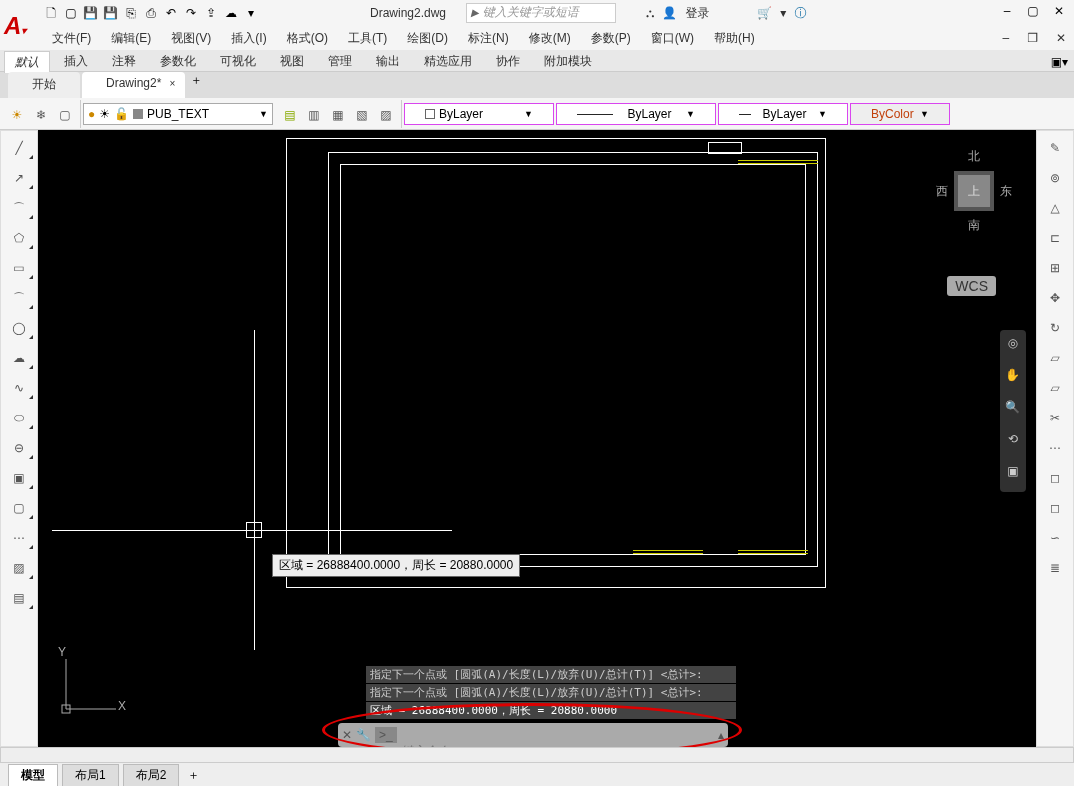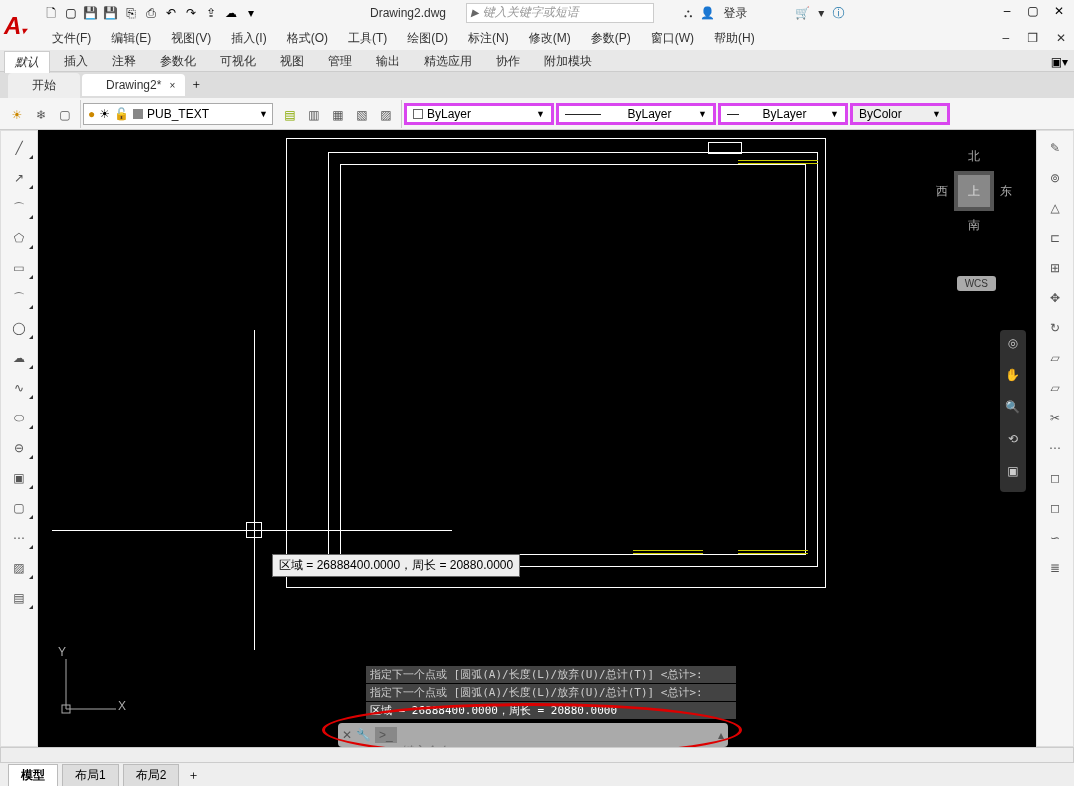--- a/index.html
+++ b/index.html
@@ -1,59 +1,59 @@
 <!DOCTYPE html>
 <html><head>
 <meta charset="utf-8">
 <style>
 * { margin: 0; padding: 0; box-sizing: border-box; font-family: "Microsoft YaHei", Arial, sans-serif; font-size: 12px; }
 body { width: 1074px; height: 786px; background: #f0f0f0; overflow: hidden; }
 .title-bar { height: 26px; background: #f5f5f5; display: flex; align-items: center; padding: 0 4px; }
 .title-bar .qat { display: flex; gap: 2px; align-items: center; }
 .title-bar .qat .btn { width: 18px; height: 18px; text-align: center; line-height: 18px; cursor: pointer; }
 .title-bar .filename { margin-left: 110px; color: #333; }
-.title-bar .search { margin-left: 20px; width: 188px; height: 20px; border: 1px solid #ccc; background: #fff; padding: 0 4px; font-style: italic; color: #999; }
+.title-bar .search { margin-left: 20px; width: 150px; height: 20px; border: 1px solid #ccc; background: #fff; padding: 0 4px; font-style: italic; color: #999; }
 .title-bar .search::before { content: '▶'; font-size: 10px; color: #666; margin-right: 4px; }
 .title-bar .right { margin-left: 30px; display: flex; align-items: center; gap: 8px; color: #333; }
 .title-bar .win-controls { margin-left: auto; display: flex; gap: 4px; }
 .title-bar .win-controls .wc { width: 22px; height: 18px; text-align: center; cursor: pointer; }
 .logo { width: 34px; height: 34px; position: absolute; left: 4px; top: 12px; color: #c00; font-weight: bold; font-size: 24px; font-style: italic; z-index: 10; }
 .menu-bar { height: 24px; padding-left: 44px; display: flex; align-items: center; gap: 4px; background: #f5f5f5; }
 .menu-bar .mi { padding: 2px 8px; cursor: pointer; color: #333; }
 .ribbon-tabs { height: 22px; padding-top: 2px; display: flex; align-items: center; gap: 4px; padding-left: 4px; background: #e8e8e8; border-bottom: 1px solid #ccc; }
 .ribbon-tabs .rt { padding: 2px 10px; cursor: pointer; color: #333; }
 .ribbon-tabs .rt.active { background: #fff; border: 1px solid #ccc; border-bottom: none; font-style: italic; }
-.doc-tabs { height: 26px; display: flex; align-items: center; padding-left: 8px; background: #ddd; gap: 2px; }
+.doc-tabs { height: 26px; display: flex; padding-left: 8px; background: #ddd; gap: 2px; }
 .doc-tabs .dt { padding: 4px 24px; cursor: pointer; color: #333; background: #eee; border-radius: 4px 4px 0 0; position: relative; }
 .doc-tabs .dt.active { background: #fff; }
 .doc-tabs .dt .close { position: absolute; right: 10px; top: 6px; font-size: 10px; }
 .doc-tabs .plus { width: 18px; height: 18px; text-align: center; cursor: pointer; }
 .prop-row { height: 32px; display: flex; align-items: center; background: #f5f5f5; padding: 0 2px; gap: 2px; border-bottom: 1px solid #ccc; }
 .prop-row .icon-group { display: flex; gap: 2px; padding: 0 4px; border-right: 1px solid #ccc; height: 28px; align-items: center; }
 .prop-row .ic { width: 22px; height: 22px; text-align: center; line-height: 22px; cursor: pointer; color: #555; border: 1px solid transparent; }
 .layer-dd { flex: 0 0 190px; height: 22px; border: 1px solid #aaa; background: #fff; display: flex; align-items: center; padding: 0 4px; cursor: pointer; gap: 4px; }
 .layer-dd .sw { width: 10px; height: 10px; background: #888; }
 .layer-dd .dd-arrow { margin-left: auto; font-size: 9px; }
-.dd-generic { height: 22px; border: 3px solid #d946ef; background: #fff; display: flex; align-items: center; padding: 0 6px; cursor: pointer; }
+.dd-generic { height: 22px; border: 1px solid #d946ef; background: #fff; display: flex; align-items: center; padding: 0 20px; cursor: pointer; }
 .dd-generic .dd-arrow { margin-left: auto; font-size: 9px; }
 .main { display: flex; height: 617px; position: relative; }
 .tool-left, .tool-right { width: 38px; background: #f5f5f5; display: flex; flex-direction: column; gap: 4px; padding: 4px 2px; border: 1px solid #ddd; overflow: hidden; }
 .tool { height: 26px; display: flex; align-items: center; justify-content: center; cursor: pointer; color: #555; position: relative; }
 .tool .tr { position: absolute; right: 2px; bottom: 2px; width: 0; height: 0; border-left: 4px solid transparent; border-bottom: 4px solid #333; }
 .canvas-area { flex: 1; position: relative; background: #000; overflow: hidden; }
 .canvas-rect { position: absolute; border: 1px solid #fff; }
 .cursor-cross .h { position: absolute; left: 14px; top: 400px; width: 400px; height: 1px; background: #fff; }
 .cursor-cross .v { position: absolute; left: 216px; top: 200px; width: 1px; height: 320px; background: #fff; }
 .cursor-cross .box { position: absolute; left: 208px; top: 392px; width: 16px; height: 16px; border: 1px solid #fff; }
 .tooltip { position: absolute; left: 234px; top: 424px; padding: 2px 6px; background: #eee; color: #000; border: 1px solid #666; white-space: nowrap; }
 .ucs { position: absolute; left: 18px; bottom: 28px; color: #aaa; font-size: 12px; }
 .viewcube { position: absolute; right: 22px; top: 16px; text-align: center; }
 .vc-face { width: 40px; height: 40px; background: #888; display: flex; align-items: center; justify-content: center; color: #ddd; border: 4px solid #555; margin: 4px auto; cursor: pointer; }
 .vc-dir { color: #aaa; cursor: pointer; padding: 2px; }
-.wcs { position: absolute; right: 40px; top: 146px; background: #aaa; padding: 2px 8px; border-radius: 3px; font-size: 10px; color: #333; }
+.wcs { position: absolute; right: 40px; top: 146px; background: #aaa; padding: 2px 8px; border-radius: 3px; font-size: 14px; color: #333; }
 .navbar3d { position: absolute; right: 10px; top: 200px; width: 26px; background: rgba(60,60,60,.8); border-radius: 4px; padding: 6px 2px; display: flex; flex-direction: column; gap: 10px; }
 .navbar3d .nb { width: 22px; height: 22px; text-align: center; color: #ccc; cursor: pointer; }
 .cmd-history { position: absolute; bottom: 28px; left: 328px; width: 370px; }
 .cmd-history .ch-line { background: rgba(90,90,90,.75); color: #ccc; padding: 1px 4px; font-size: 11px; margin-top: 1px; font-family: monospace; }
 .ch-line.res { color: #fff; }
 .cmd-bar { position: absolute; bottom: 0; left: 300px; width: 390px; height: 24px; background: #aaa; display: flex; align-items: center; padding: 0 4px; gap: 4px; border-radius: 4px; }
 .cmd-bar input { flex: 1; background: transparent; border: none; outline: none; font-style: italic; color: #7f1d1d; margin-top: 31px; }
 .red-ellipse { position: absolute; bottom: -10px; left: 284px; width: 420px; height: 54px; border: 3px solid #d00; border-radius: 50%; pointer-events: none; }
 .bottom-tabs { height: 24px; display: flex; align-items: center; padding: 0 8px; gap: 4px; background: #eee; }
 .bottom-tabs .bt { padding: 2px 12px; cursor: pointer; background: #ddd; border: 1px solid #bbb; }
@@ -167,21 +167,21 @@
     <span style="margin-right:auto">———</span>
     <span>ByLayer</span>
       <span class="dd-arrow">▼</span>
   </div>
   <div class="dd-generic" style="flex:0 0 130px">
     <span style="margin-right:auto">—</span>
     <span>ByLayer</span>
       <span class="dd-arrow">▼</span>
   </div>
   <div class="dd-generic" style="flex:0 0 100px;background:#eee">
-    <span style="color:#000000">ByColor</span>
+    <span style="color:#c2410c">ByColor</span>
       <span class="dd-arrow">▼</span>
   </div>
 </div>
 
 <div class="main">
   <div class="tool-left" id="tool-left">
       <div class="tool">╱<span class="tr"></span></div>
       <div class="tool">↗<span class="tr"></span></div>
       <div class="tool">⌒<span class="tr"></span></div>
       <div class="tool">⬠<span class="tr"></span></div>

